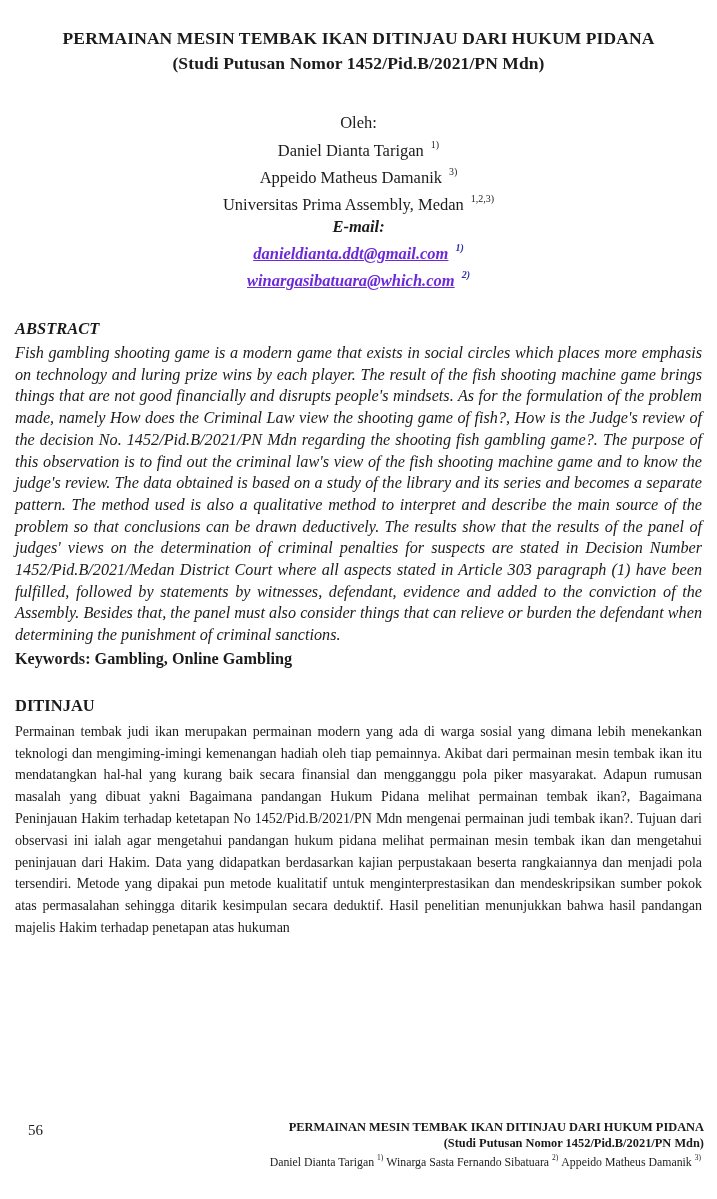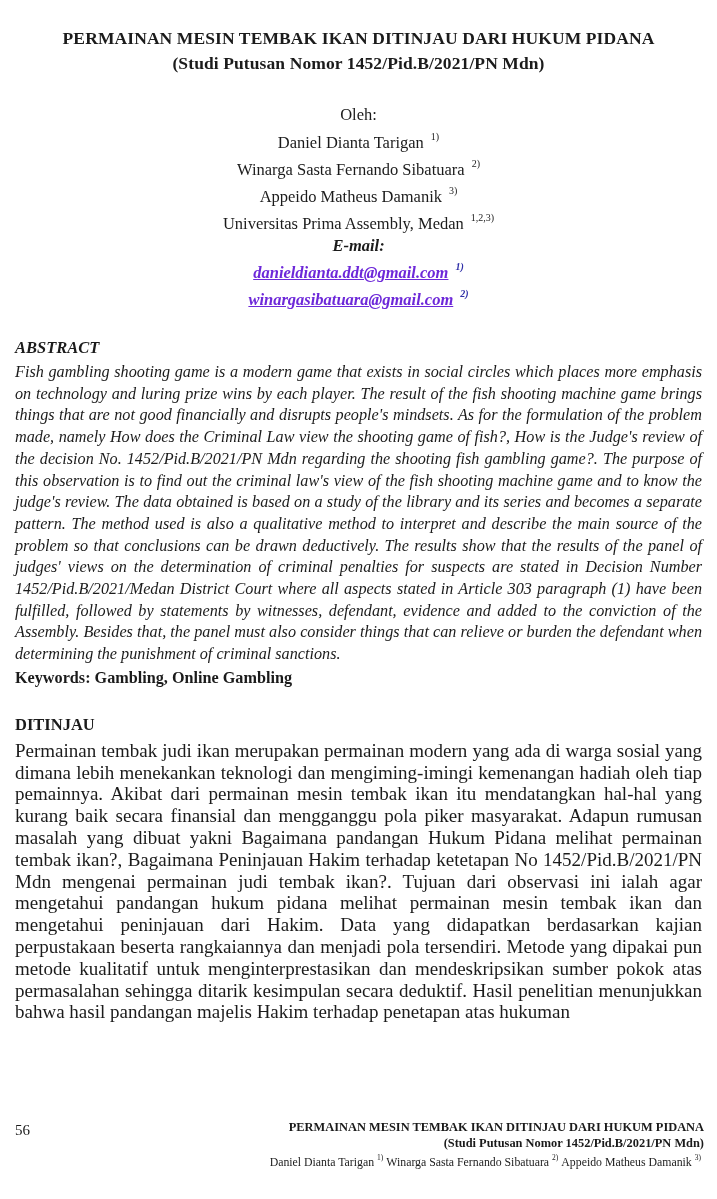--- a/index.html
+++ b/index.html
@@ -25,21 +25,21 @@
   
   .title-block {
     text-align: center;
     font-weight: bold;
     font-size: 17.5px;
     line-height: 25px;
     letter-spacing: 0.1px;
   }
   
   .byline-block {
-    margin-top: 28px;
+    margin-top: 36px;
     text-align: center;
     font-size: 16.5px;
     line-height: 22.5px;
   }
   .byline-block .line { white-space: nowrap; }
   sup.note {
     font-size: 10px;
     position: relative;
     top: -1px;
     margin-left: 7px;
@@ -79,27 +79,27 @@
   .keywords-line {
     font-weight: bold;
     font-size: 16.2px;
     line-height: 22px;
     margin-top: 1px;
   }
   .abstrak-heading { margin-top: 25px; }
   .abstrak-body {
     margin-top: 4px;
     text-align: justify;
-    font-size: 19px;
+    font-size: 14px;
     line-height: 21.8px;
   }
   
   .footer {
     position: absolute;
-    left: 15px;
+    left: 28px;
     right: 13px;
     top: 1120px;
     display: flex;
     justify-content: space-between;
     align-items: flex-start;
   }
   .footer-page-number {
     font-size: 15px;
     padding-top: 2px;
   }
@@ -129,29 +129,28 @@
 
   <div class="title-block">
     <div>PERMAINAN MESIN TEMBAK IKAN DITINJAU DARI HUKUM PIDANA</div>
     <div>(Studi Putusan Nomor 1452/Pid.B/2021/PN Mdn)</div>
   </div>
 
   <div class="byline-block">
     <div class="line">Oleh:</div>
 
     <div class="line"><span>Daniel Dianta Tarigan</span><sup class="note">1)</sup></div>
-    <div class="line"><span>Winarga Sasta Fernando Sibatuara</span><sup class="note">2)</sup></div>
     <div class="line"><span>Appeido Matheus Damanik</span><sup class="note">3)</sup></div>
 
     <div class="line"><span>Universitas Prima Assembly, Medan</span><sup class="note">1,2,3)</sup></div>
 
     <div class="line email-label">E-mail:</div>
 
     <div class="line email-line"><a>danieldianta.ddt@gmail.com</a><sup class="note">1)</sup></div>
-    <div class="line email-line"><a>winargasibatuara@gmail.com</a><sup class="note">2)</sup></div>
+    <div class="line email-line"><a>winargasibatuara@which.com</a><sup class="note">2)</sup></div>
   </div>
 
   <div class="section-heading italic abstract-en-heading">ABSTRACT</div>
   <div class="abstract-en-body">Fish gambling shooting game is a modern game that exists in social circles which places more emphasis on technology and luring prize wins by each player. The result of the fish shooting machine game brings things that are not good financially and disrupts people's mindsets. As for the formulation of the problem made, namely How does the Criminal Law view the shooting game of fish?, How is the Judge's review of the decision No. 1452/Pid.B/2021/PN Mdn regarding the shooting fish gambling game?. The purpose of this observation is to find out the criminal law's view of the fish shooting machine game and to know the judge's review. The data obtained is based on a study of the library and its series and becomes a separate pattern. The method used is also a qualitative method to interpret and describe the main source of the problem so that conclusions can be drawn deductively. The results show that the results of the panel of judges' views on the determination of criminal penalties for suspects are stated in Decision Number 1452/Pid.B/2021/Medan District Court where all aspects stated in Article 303 paragraph (1) have been fulfilled, followed by statements by witnesses, defendant, evidence and added to the conviction of the Assembly. Besides that, the panel must also consider things that can relieve or burden the defendant when determining the punishment of criminal sanctions.</div>
   <div class="keywords-line">Keywords: Gambling, Online Gambling</div>
 
   <div class="section-heading abstrak-heading">DITINJAU</div>
   <div class="abstrak-body">Permainan tembak judi ikan merupakan permainan modern yang ada di warga sosial yang dimana lebih menekankan teknologi dan mengiming-imingi kemenangan hadiah oleh tiap pemainnya. Akibat dari permainan mesin tembak ikan itu mendatangkan hal-hal yang kurang baik secara finansial dan mengganggu pola piker masyarakat. Adapun rumusan masalah yang dibuat yakni Bagaimana pandangan Hukum Pidana melihat permainan tembak ikan?, Bagaimana Peninjauan Hakim terhadap ketetapan No 1452/Pid.B/2021/PN Mdn mengenai permainan judi tembak ikan?. Tujuan dari observasi ini ialah agar mengetahui pandangan hukum pidana melihat permainan mesin tembak ikan dan mengetahui peninjauan dari Hakim. Data yang didapatkan berdasarkan kajian perpustakaan beserta rangkaiannya dan menjadi pola tersendiri. Metode yang dipakai pun metode kualitatif untuk menginterprestasikan dan mendeskripsikan sumber pokok atas permasalahan sehingga ditarik kesimpulan secara deduktif. Hasil penelitian menunjukkan bahwa hasil pandangan majelis Hakim terhadap penetapan atas hukuman</div>
 
   <div class="footer">

